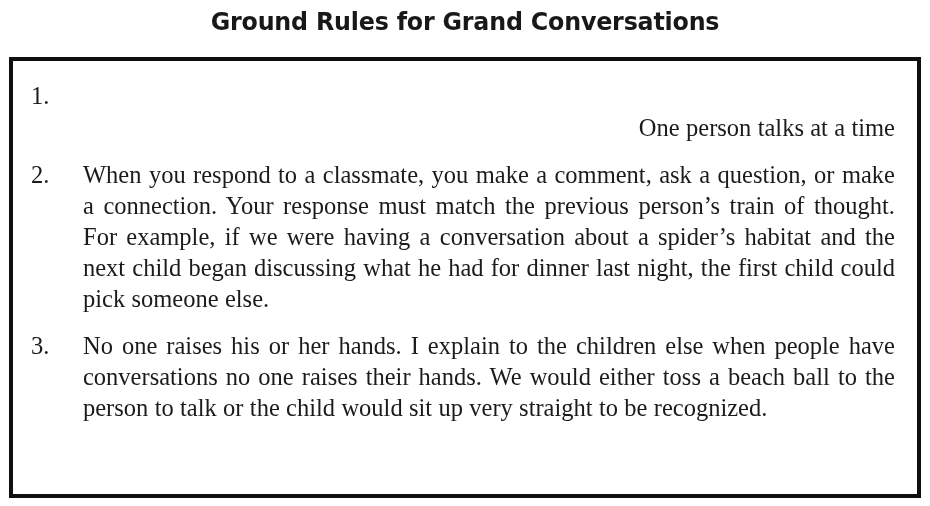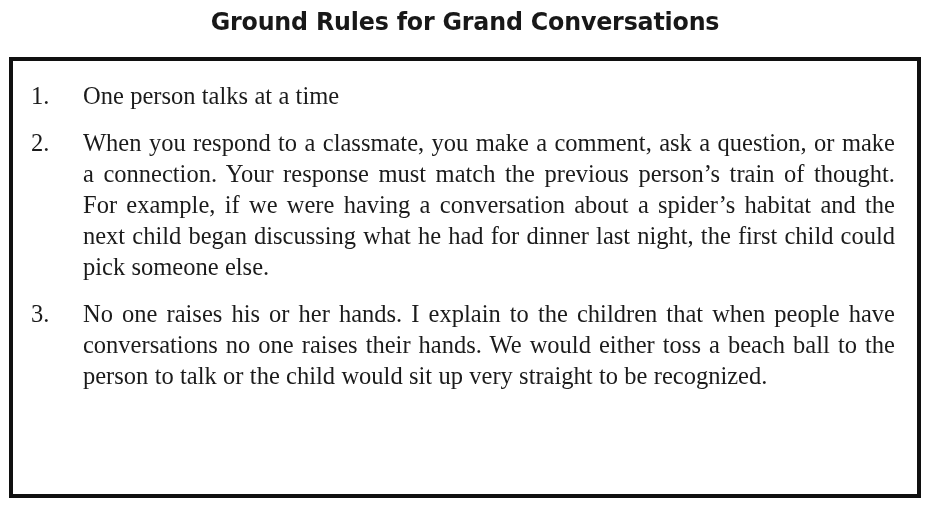--- a/index.html
+++ b/index.html
@@ -67,21 +67,22 @@
     flex: 1 1 auto;
     font-size: 24.5px;
     line-height: 31px;
     color: #1b1b1b;
     text-align: justify;
     text-justify: inter-word;
     hyphens: manual;
     word-spacing: 0.2px;
   }
   .rule-text.nojustify {
-    text-align: left;
+    text-align: right;
+    margin-top: 32px;
   }
 </style>
 </head>
 <body>
 
 <div class="page">
 
   <h1 class="doc-title">Ground Rules for Grand Conversations</h1>
 
   <div class="rules-box">
@@ -92,19 +93,19 @@
         <span class="rule-text nojustify">One person talks at a time</span>
       </li>
 
       <li class="rule-item">
         <span class="rule-number">2.</span>
         <span class="rule-text">When you respond to a classmate, you make a comment, ask a question, or make a connection. Your response must match the previous person’s train of thought. For example, if we were having a conversation about a spider’s habitat and the next child began discussing what he had for dinner last night, the first child could pick someone else.</span>
       </li>
 
       <li class="rule-item">
         <span class="rule-number">3.</span>
-        <span class="rule-text">No one raises his or her hands. I explain to the children that when people have conversations no one raises their hands. We would either toss a beach ball to the person to talk or the child would sit up very straight to be recognized.</span>
+        <span class="rule-text">No one raises his or her hands. I explain to the children else when people have conversations no one raises their hands. We would either toss a beach ball to the person to talk or the child would sit up very straight to be recognized.</span>
       </li>
 
     </ol>
   </div>
 
 </div>
 
 </body></html>

